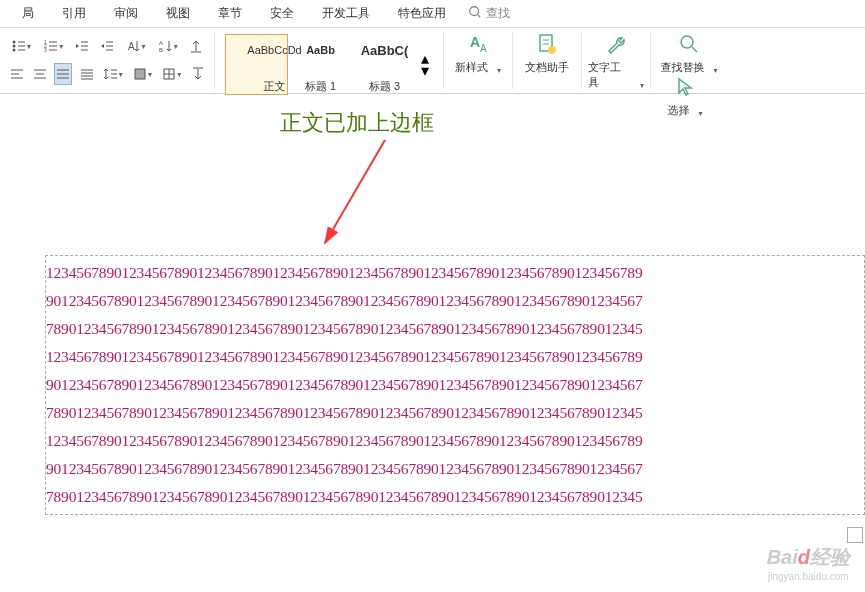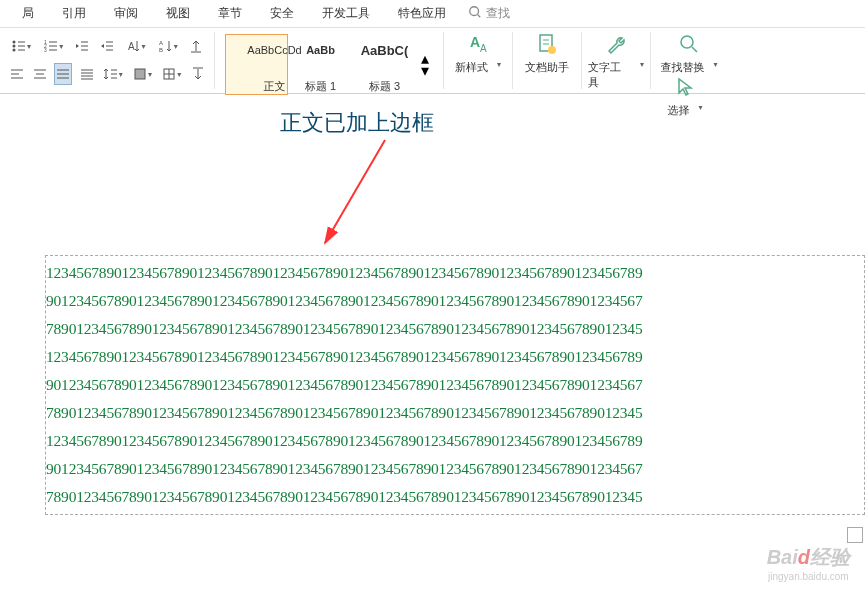--- a/index.html
+++ b/index.html
@@ -32,31 +32,31 @@
     .style-preview.bold { font-size: 11px; font-weight: bold; }
     .style-preview.med { font-size: 13px; font-weight: bold; }
     .style-label { font-size: 11px; color: #333; margin-top: 14px; }
     .style-more { width: 16px; display: flex; flex-direction: column; justify-content: center; gap: 2px; cursor: pointer; }
     .style-more-btn { height: 10px; display: flex; align-items: center; justify-content: center; }
     
     
     .large-btn { width: 56px; display: flex; flex-direction: column; align-items: center; justify-content: center; cursor: pointer; gap: 4px; }
     .large-btn-wide { width: 64px; }
     .large-icon { width: 24px; height: 24px; }
-    .large-label { font-size: 11px; color: #333; display: flex; align-items: flex-start; gap: 9px; }
+    .large-label { font-size: 11px; color: #333; display: flex; align-items: flex-end; gap: 9px; }
     .dd-tri { font-size: 8px; color: #666; }
     
     
-    .annotation { position: absolute; top: 108px; left: 280px; color: #0c4a6e; font-size: 22px; text-align: right; }
+    .annotation { position: absolute; top: 108px; left: 280px; color: #4d7c0f; font-size: 22px; text-align: right; }
     .arrow-svg { position: absolute; top: 135px; left: 310px; }
     
     
     .doc-area { position: absolute; top: 255px; left: 45px; right: 0; }
     .doc-page { border: 1px dashed #aaa; padding: 3px 0; }
-    .doc-line { font-size: 15.5px; color: #15803d; white-space: nowrap; letter-spacing: -0.2px; line-height: 28px; height: 28px; font-family: "SimSun", serif; }
+    .doc-line { font-size: 15.5px; color: #be185d; white-space: nowrap; letter-spacing: -0.2px; line-height: 28px; height: 28px; font-family: "SimSun", serif; }
     
     
     .watermark { position: absolute; bottom: 10px; right: 15px; text-align: center; }
     .wm-logo { color: #ccc; font-size: 20px; font-weight: bold; font-style: italic; }
     .wm-logo .red { color: #e88; }
     .wm-url { color: #ccc; font-size: 10px; }
     
     
     .side-widget { position: absolute; top: 527px; right: 2px; width: 16px; height: 16px; border: 1px solid #aaa; background: #fff; }
   </style>

